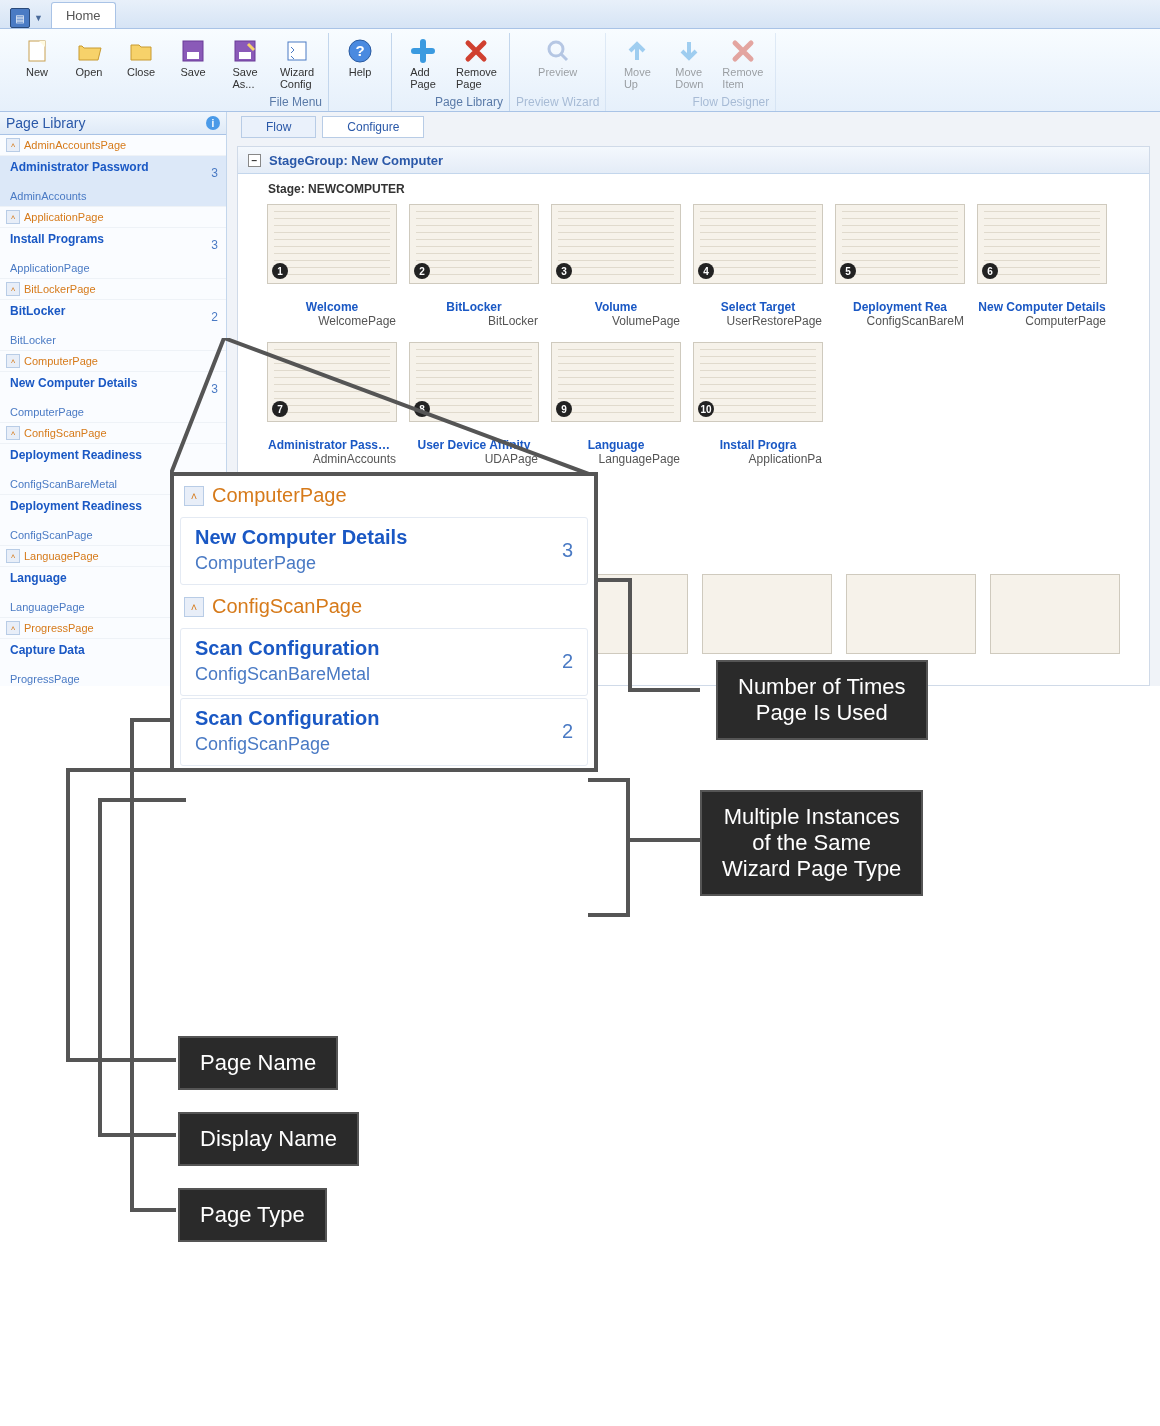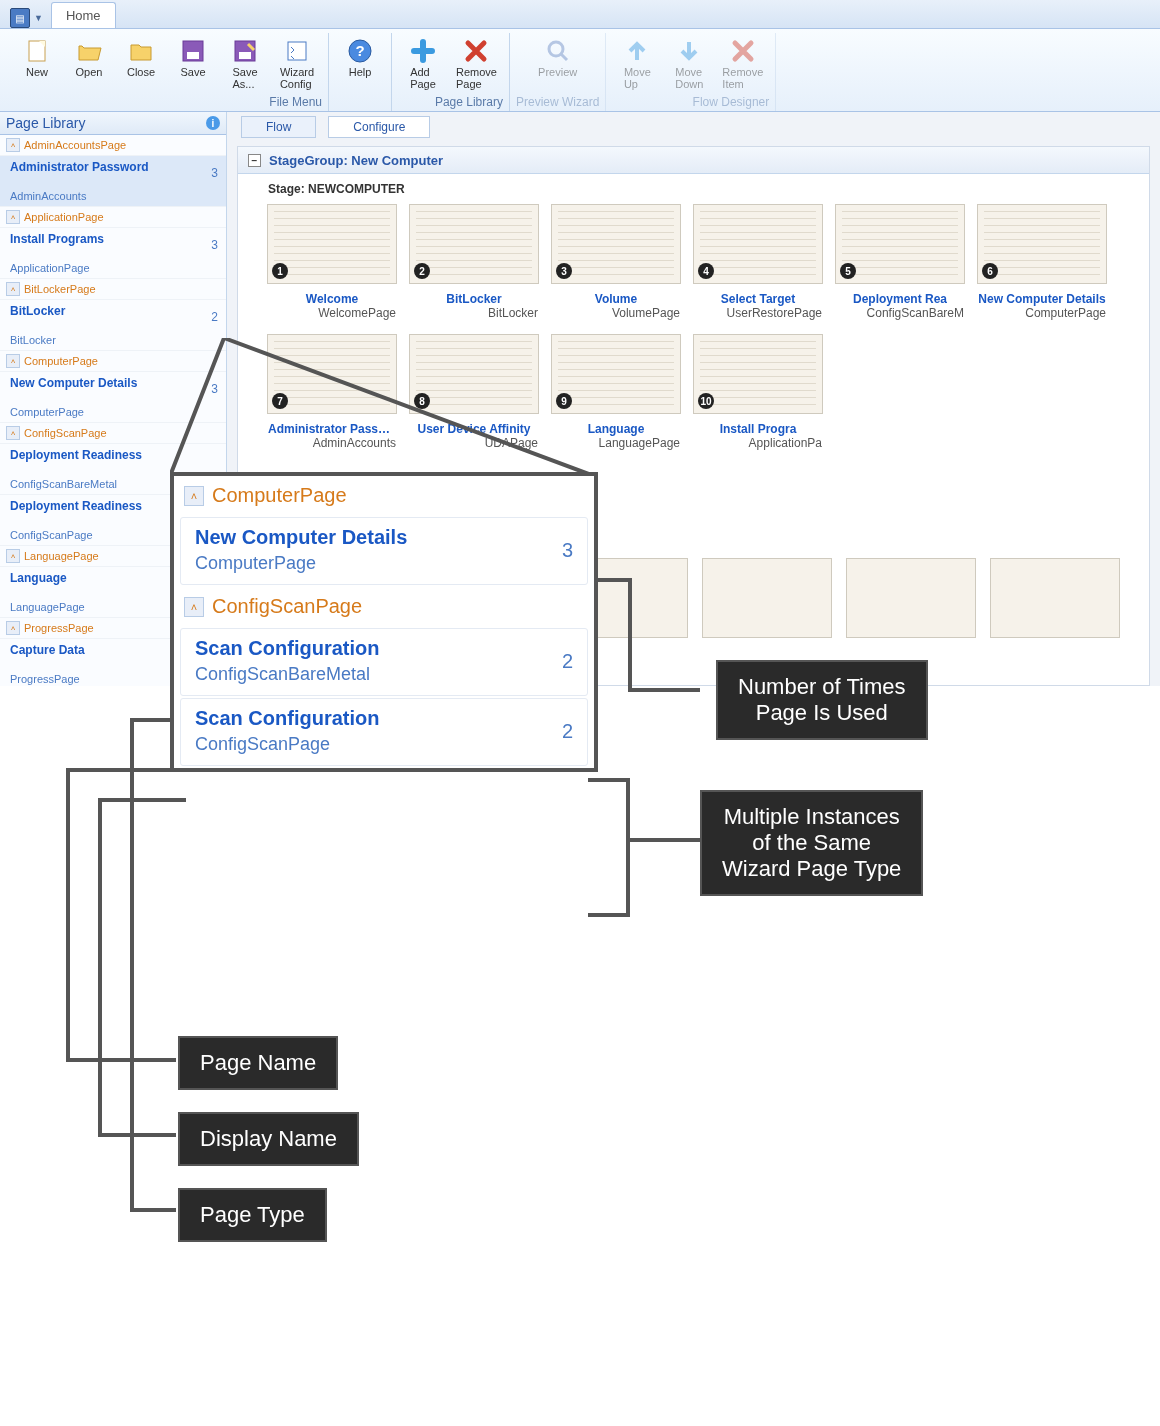--- a/index.html
+++ b/index.html
@@ -22,33 +22,33 @@
 .sidebody{flex:1;overflow:hidden}
 .grp-head{display:flex;align-items:center;gap:4px;padding:3px 6px;color:#d67a1a;font-size:11px;border-bottom:1px solid #eef2f7;cursor:pointer}
 .chev{width:12px;height:12px;background:#e8eef8;border:1px solid #b8cce6;display:flex;align-items:center;justify-content:center;font-size:8px;color:#d67a1a}
 .grp-item{display:flex;justify-content:space-between;align-items:flex-start;padding:4px 8px 4px 10px;border-bottom:1px solid #eef2f7;cursor:pointer}
 .grp-item .names{display:flex;flex-direction:column;gap:16px}
 .grp-item .nm{color:#1a58c4;font-size:12px;font-weight:600}
 .grp-item .sub{color:#4a7ac4;font-size:11px}
 .grp-item .cnt{color:#4a7ac4;font-size:12px;padding-top:6px}
 .grp-item.sel{background:#dce8f8}
 .main{flex:1;display:flex;flex-direction:column;background:#f0f3f8}
-.tabbar{height:22px;display:flex;align-items:flex-end;padding:4px 14px 0 14px;gap:12px}
+.tabbar{height:22px;display:flex;align-items:flex-end;padding:4px 14px 0 14px;gap:6px}
 .mt{padding:3px 24px;background:#fff;border:1px solid #b8cce6;font-size:12px;color:#2a58a8;cursor:pointer}
 .mt.active{background:#eaf1fb}
 .stagebox{margin:8px 10px 0 10px;flex:1;background:#fff;border:1px solid #d0dae8;position:relative;overflow:hidden}
 .stagehead{height:26px;background:linear-gradient(#f4f8fd,#e4ecf7);border-bottom:1px solid #c3d6ec;display:flex;align-items:center;gap:8px;padding:0 10px;color:#2a58a8;font-weight:600;font-size:13px}
 .minus{width:11px;height:11px;border:1px solid #888;display:flex;align-items:center;justify-content:center;font-size:10px;color:#333;background:#fff}
 .stagelbl{padding:8px 9px 4px 30px;font-size:12px;font-weight:600;color:#333}
 .thumbs{display:flex;flex-wrap:wrap;gap:14px;padding:4px 0 8px 30px}
 .thumb{width:128px;display:flex;flex-direction:column;align-items:center;cursor:pointer}
 .timg{width:128px;height:78px;background:#f6f2ea;border:1px solid #cfcabe;position:relative;overflow:hidden}
 .timg::before{content:"";position:absolute;inset:6px;background:repeating-linear-gradient(#e0dacd,#e0dacd 1px,transparent 1px,transparent 7px)}
 .tbadge{position:absolute;left:4px;bottom:4px;width:16px;height:16px;border-radius:50%;background:#222;color:#fff;font-size:10px;display:flex;align-items:center;justify-content:center;font-weight:bold}
-.ttitle{color:#1a58c4;font-size:12px;font-weight:600;margin-top:8px;text-align:center;white-space:nowrap;overflow:hidden;text-overflow:ellipsis;width:100%}
+.ttitle{color:#1a58c4;font-size:12px;font-weight:600;margin-top:16px;text-align:center;white-space:nowrap;overflow:hidden;text-overflow:ellipsis;width:100%}
 .tsub{color:#555;font-size:12px;text-align:right;white-space:nowrap;overflow:hidden;text-overflow:ellipsis;width:100%}
 .thumbs2{display:flex;gap:14px;padding:100px 0 0 320px}
 .timg2{width:128px;height:78px;background:#f6f2ea;border:1px solid #cfcabe}
 .zoom-overlay{position:absolute;left:170px;top:472px;width:420px;border:4px solid #555;background:#fff;z-index:20}
 .zg-head{display:flex;align-items:center;gap:8px;padding:8px 10px;color:#d67a1a;font-size:20px}
 .zchev{width:18px;height:18px;background:#e8eef8;border:1px solid #b8cce6;display:flex;align-items:center;justify-content:center;font-size:11px;color:#d67a1a}
 .zitem{display:flex;justify-content:space-between;align-items:flex-start;padding:8px 14px 10px 14px;border:1px solid #e4eaf3;border-radius:3px;margin:2px 6px}
 .zitem .znm{color:#1a58c4;font-size:20px;font-weight:600}
 .zitem .zsub{color:#4a7ac4;font-size:18px;margin-top:4px}
 .zitem .zcnt{color:#4a7ac4;font-size:20px;align-self:center}

